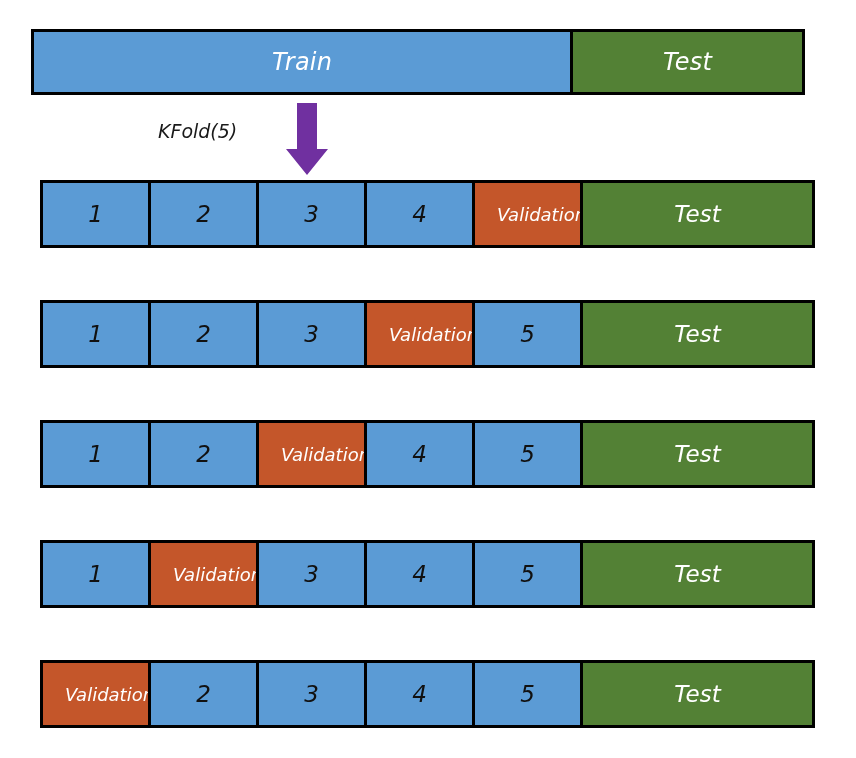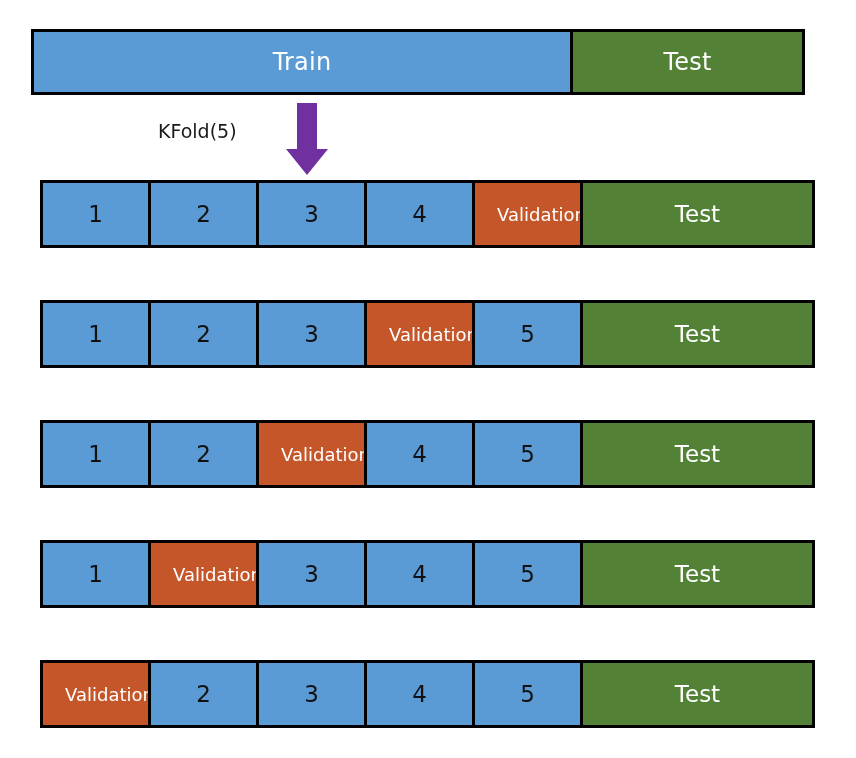--- a/index.html
+++ b/index.html
@@ -13,20 +13,21 @@
     font-family: "DejaVu Sans", sans-serif;
     position: relative;
     overflow: hidden;
   }
 
   .stage {
     position: absolute;
     left: 0; top: 0;
     width: 856px;
     height: 600px;
+    font-style: italic;
   }
 
   
   .top-bar {
     position: absolute;
     left: 31px;
     top: 29px;
     width: 774px;
     height: 66px;
     display: flex;

